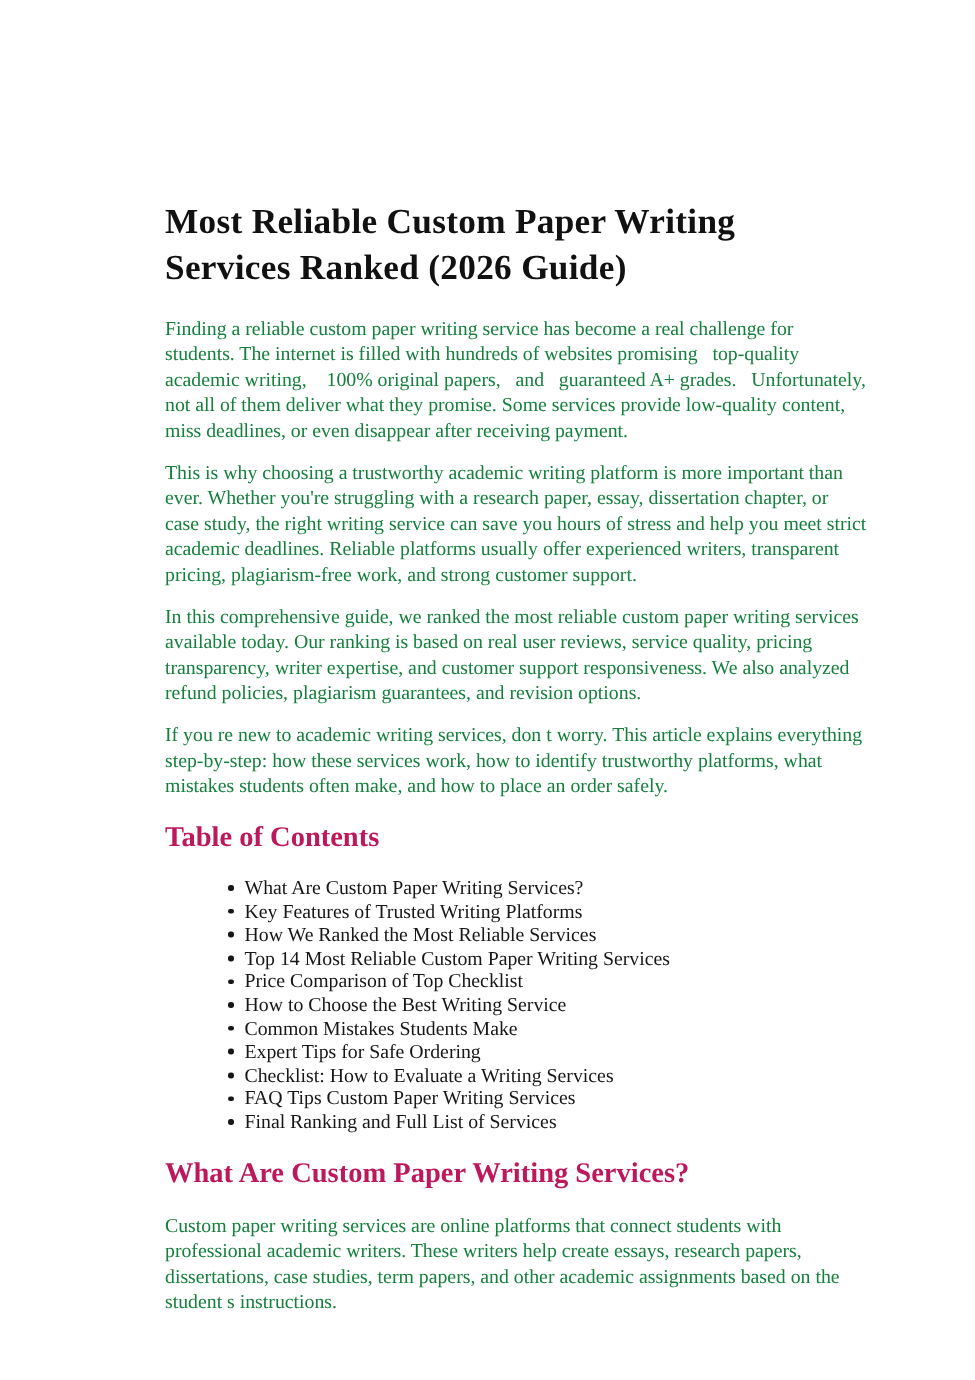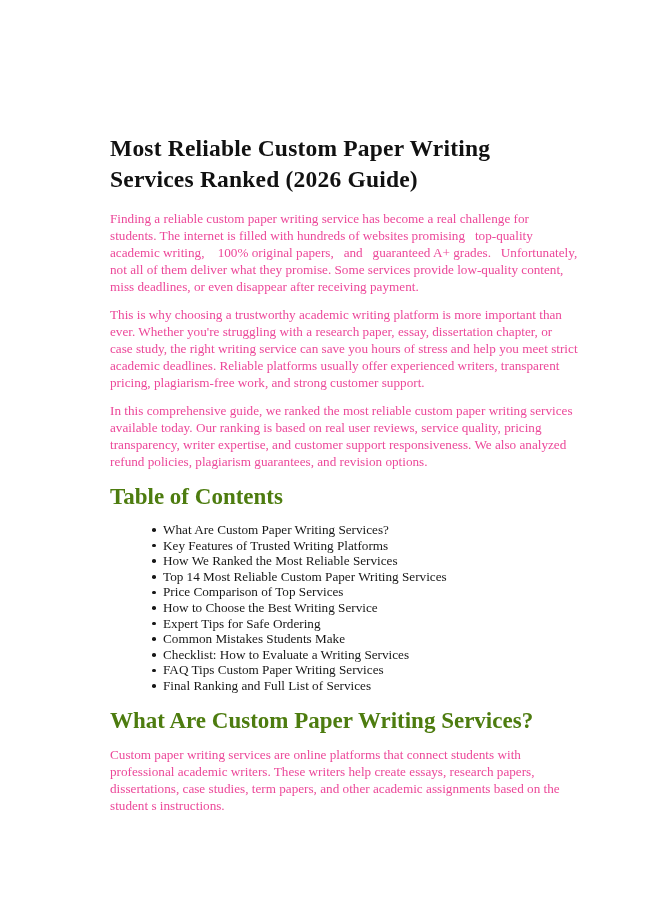--- a/index.html
+++ b/index.html
@@ -25,28 +25,28 @@
     font-weight: bold;
     margin: 0 0 15px 0;
     color: #111111;
     letter-spacing: 0.2px;
   }
   .para {
     font-size: 13.2px;
     line-height: 17px;
     margin: 0 0 11px 0;
     white-space: pre-wrap;
-    color: #ec4899;
+    color: #15803d;
   }
   .section-heading {
-    font-size: 23px;
+    font-size: 19px;
     line-height: 24px;
     font-weight: bold;
     margin: 15px 0 13px 0;
-    color: #4d7c0f;
+    color: #be185d;
   }
   .toc-list {
     margin: 0 0 13px 0;
     padding: 0 0 0 42px;
     list-style: none;
   }
   .toc-list li {
     font-size: 13.2px;
     line-height: 15.6px;
     position: relative;
@@ -69,33 +69,34 @@
 <div class="page">
 
   <h1 class="doc-title">Most Reliable Custom Paper Writing Services Ranked (2026 Guide)</h1>
 
   <p class="para">Finding a reliable custom paper writing service has become a real challenge for students. The internet is filled with hundreds of websites promising   top-quality academic writing,    100% original papers,   and   guaranteed A+ grades.   Unfortunately, not all of them deliver what they promise. Some services provide low-quality content, miss deadlines, or even disappear after receiving payment.</p>
 
   <p class="para">This is why choosing a trustworthy academic writing platform is more important than ever. Whether you're struggling with a research paper, essay, dissertation chapter, or case study, the right writing service can save you hours of stress and help you meet strict academic deadlines. Reliable platforms usually offer experienced writers, transparent pricing, plagiarism-free work, and strong customer support.</p>
 
   <p class="para">In this comprehensive guide, we ranked the most reliable custom paper writing services available today. Our ranking is based on real user reviews, service quality, pricing transparency, writer expertise, and customer support responsiveness. We also analyzed refund policies, plagiarism guarantees, and revision options.</p>
 
+  <p class="para">If you re new to academic writing services, don t worry. This article explains everything step-by-step: how these services work, how to identify trustworthy platforms, what mistakes students often make, and how to place an order safely.</p>
 
 
   <h2 class="section-heading">Table of Contents</h2>
 
   <ul class="toc-list">
     <li>What Are Custom Paper Writing Services?</li>
     <li>Key Features of Trusted Writing Platforms</li>
     <li>How We Ranked the Most Reliable Services</li>
     <li>Top 14 Most Reliable Custom Paper Writing Services</li>
-    <li>Price Comparison of Top Services</li>
+    <li>Price Comparison of Top Checklist</li>
     <li>How to Choose the Best Writing Service</li>
+    <li>Common Mistakes Students Make</li>
     <li>Expert Tips for Safe Ordering</li>
-    <li>Common Mistakes Students Make</li>
     <li>Checklist: How to Evaluate a Writing Services</li>
     <li>FAQ Tips Custom Paper Writing Services</li>
     <li>Final Ranking and Full List of Services</li>
   </ul>
 
   <h2 class="section-heading">What Are Custom Paper Writing Services?</h2>
 
   <p class="para">Custom paper writing services are online platforms that connect students with professional academic writers. These writers help create essays, research papers, dissertations, case studies, term papers, and other academic assignments based on the student s instructions.</p>
 
 </div>

